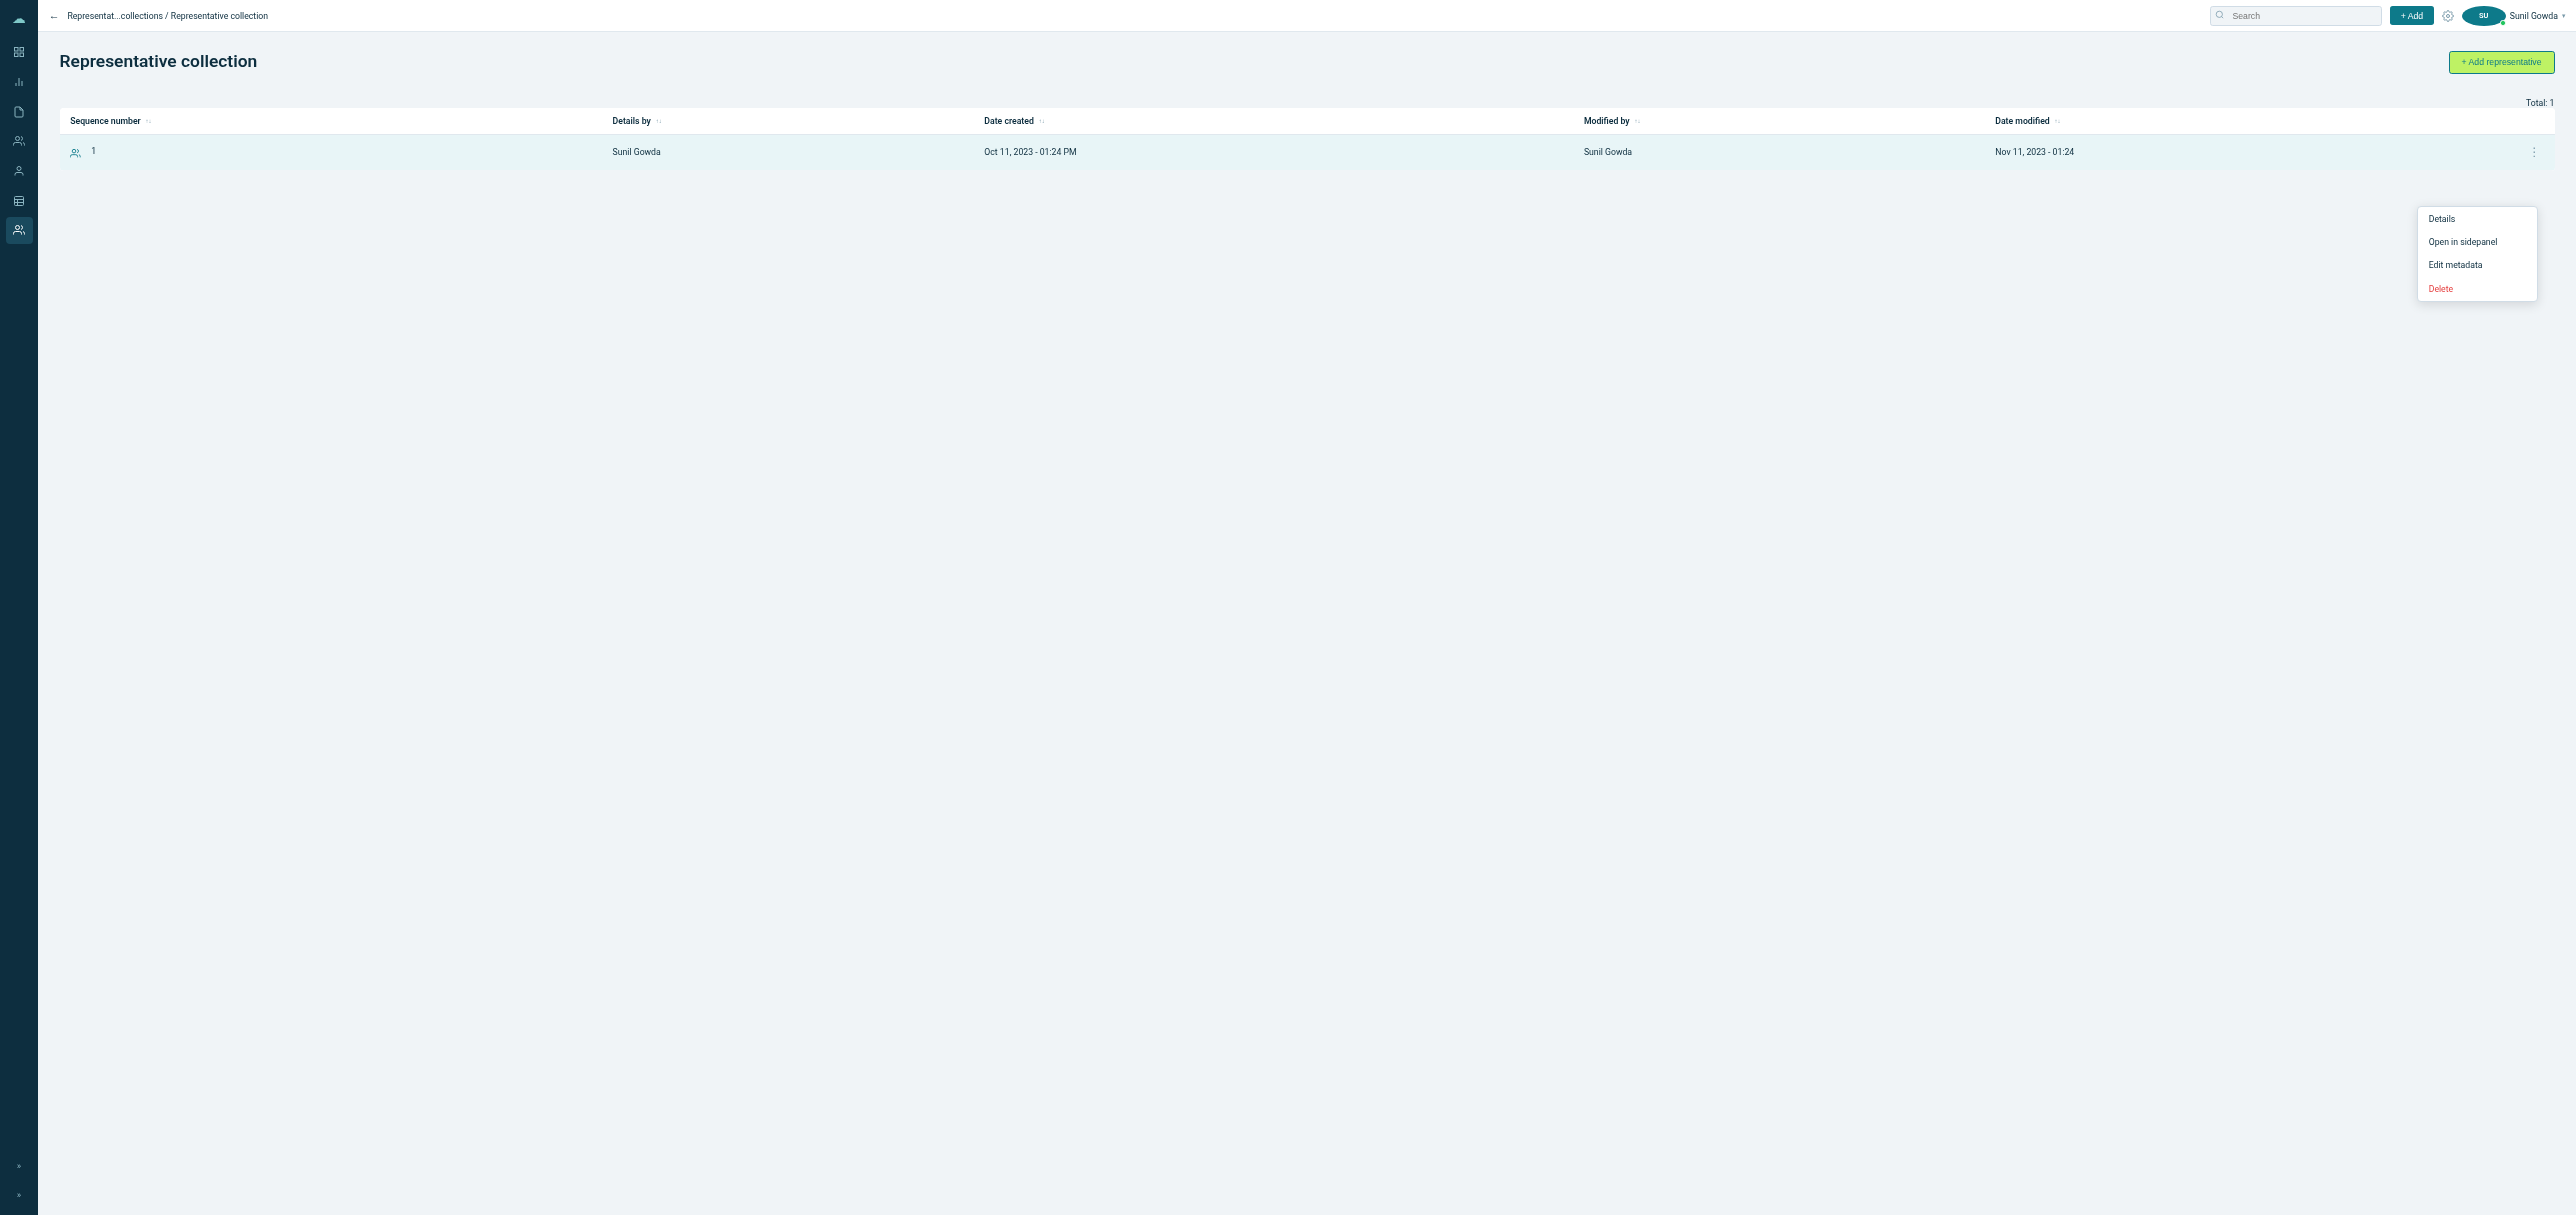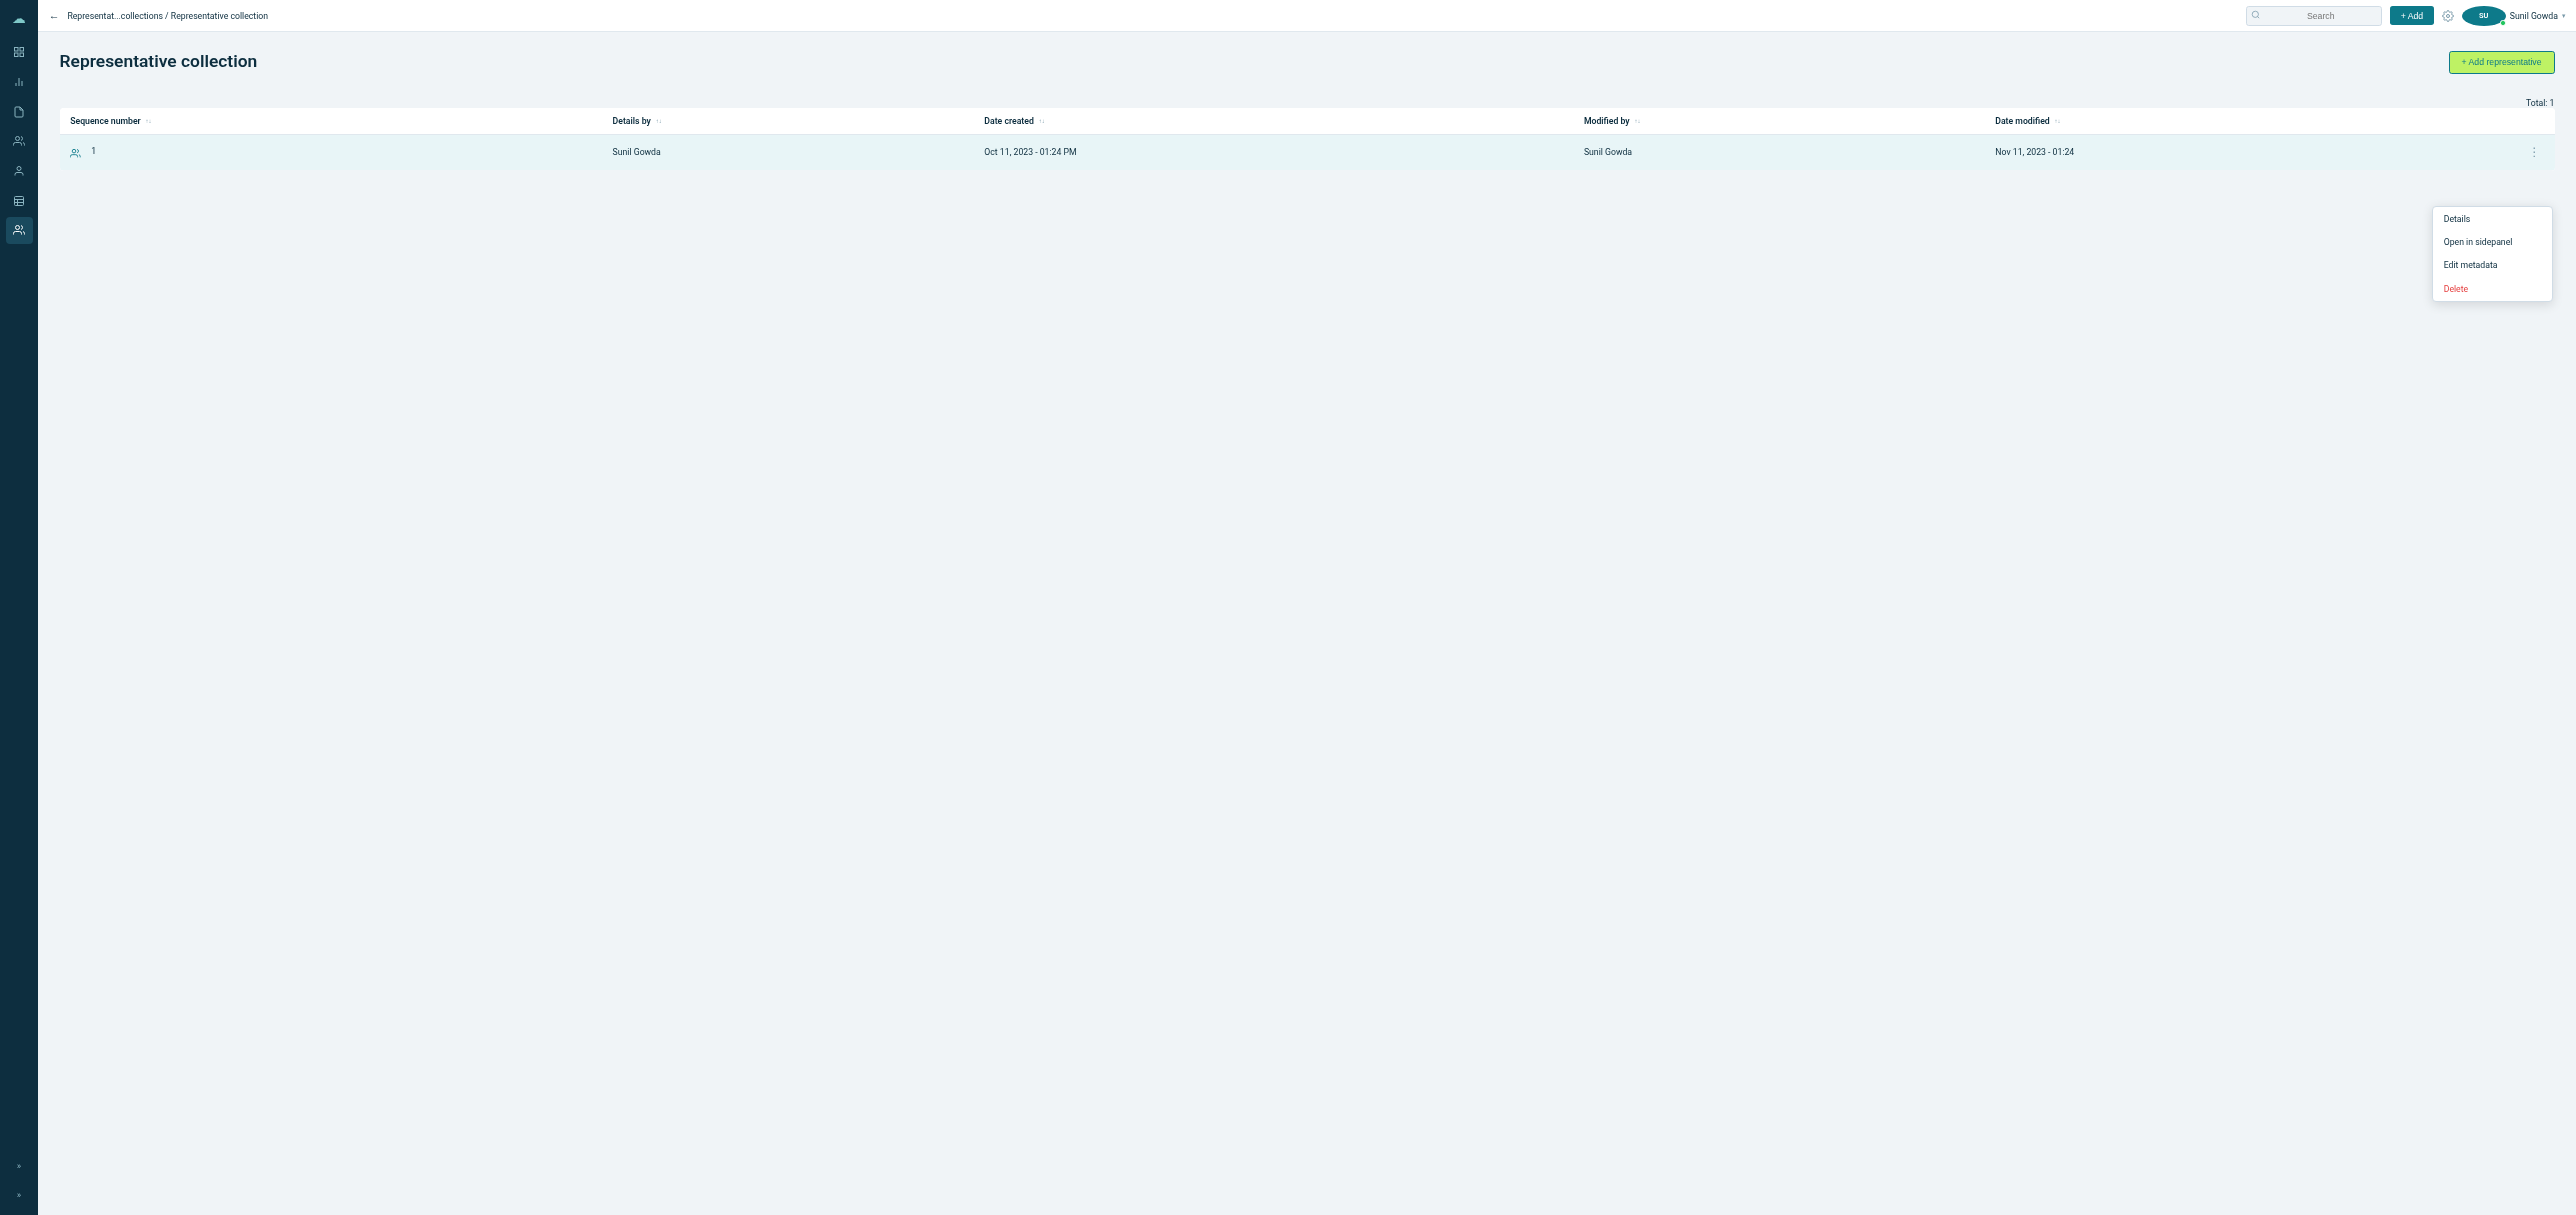--- a/index.html
+++ b/index.html
@@ -96,24 +96,23 @@
       position: relative;
       display: flex;
       align-items: center;
     }
     .topbar-search input {
       background: #f0f4f7;
       border: 0.7px solid #d0dce6;
       border-radius: 2.7px;
       padding: 4px 8px 4px 21.5px;
       font-size: 8.7px;
-      width: 136px;
+      width: 172px;
       outline: none;
       color: #0d2e3f;
-      text-align: center;
     }
     .search-icon-wrap {
       position: absolute;
       left: 5.4px;
       color: #7a9aaa;
       font-size: 9.4px;
     }
     .topbar-add-btn {
       background: #0d7a8a;
       color: #fff;
@@ -263,21 +262,21 @@
 
     
     .context-menu {
       position: absolute;
       background: #fff;
       border: 0.7px solid #d0dce6;
       border-radius: 4px;
       box-shadow: 0 2.7px 10.7px rgba(0,0,0,0.12);
       min-width: 121px;
       z-index: 100;
-      right: 23px;
+      right: 38px;
       top: 174px;
     }
     .context-menu-item {
       padding: 6.7px 10.7px;
       font-size: 8.7px;
       color: #0d2e3f;
       cursor: pointer;
       display: block;
     }
     .context-menu-item.danger { color: #e53e3e; }

